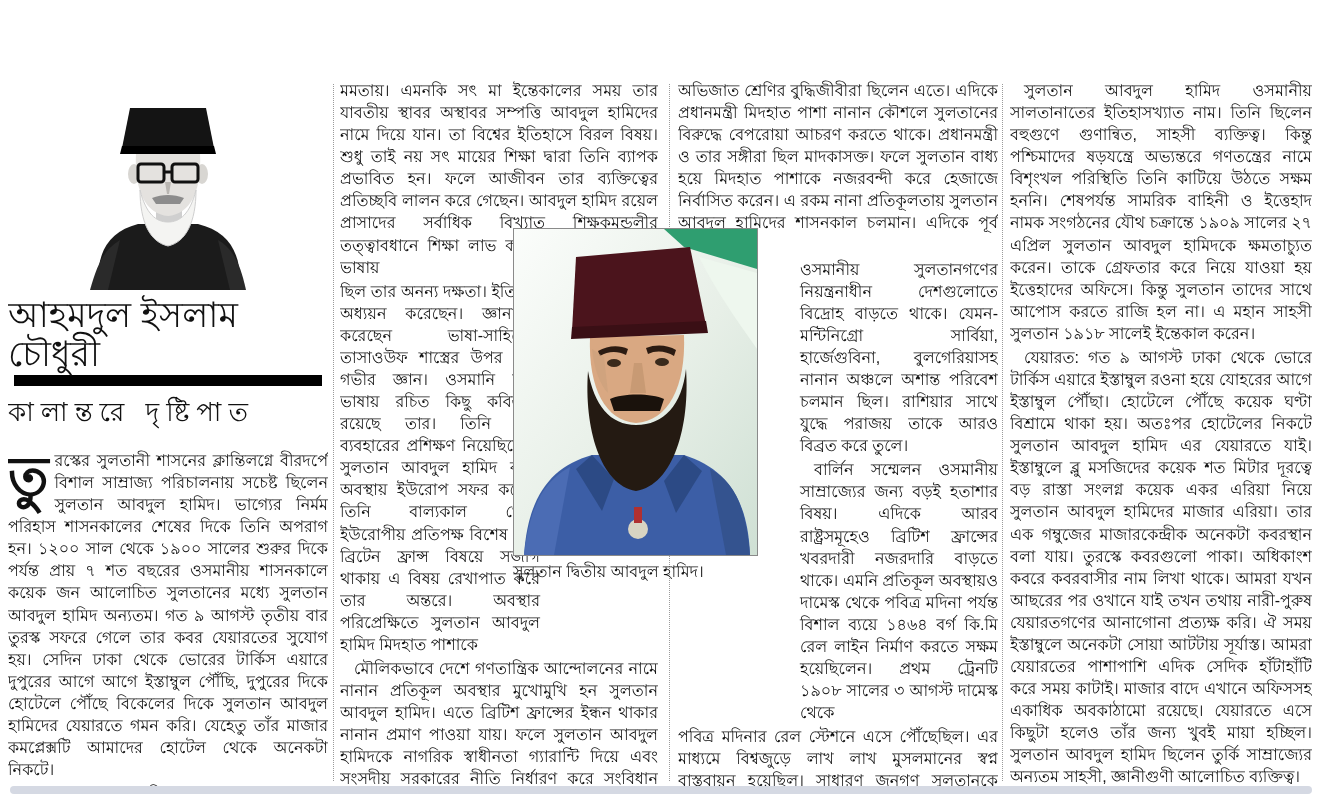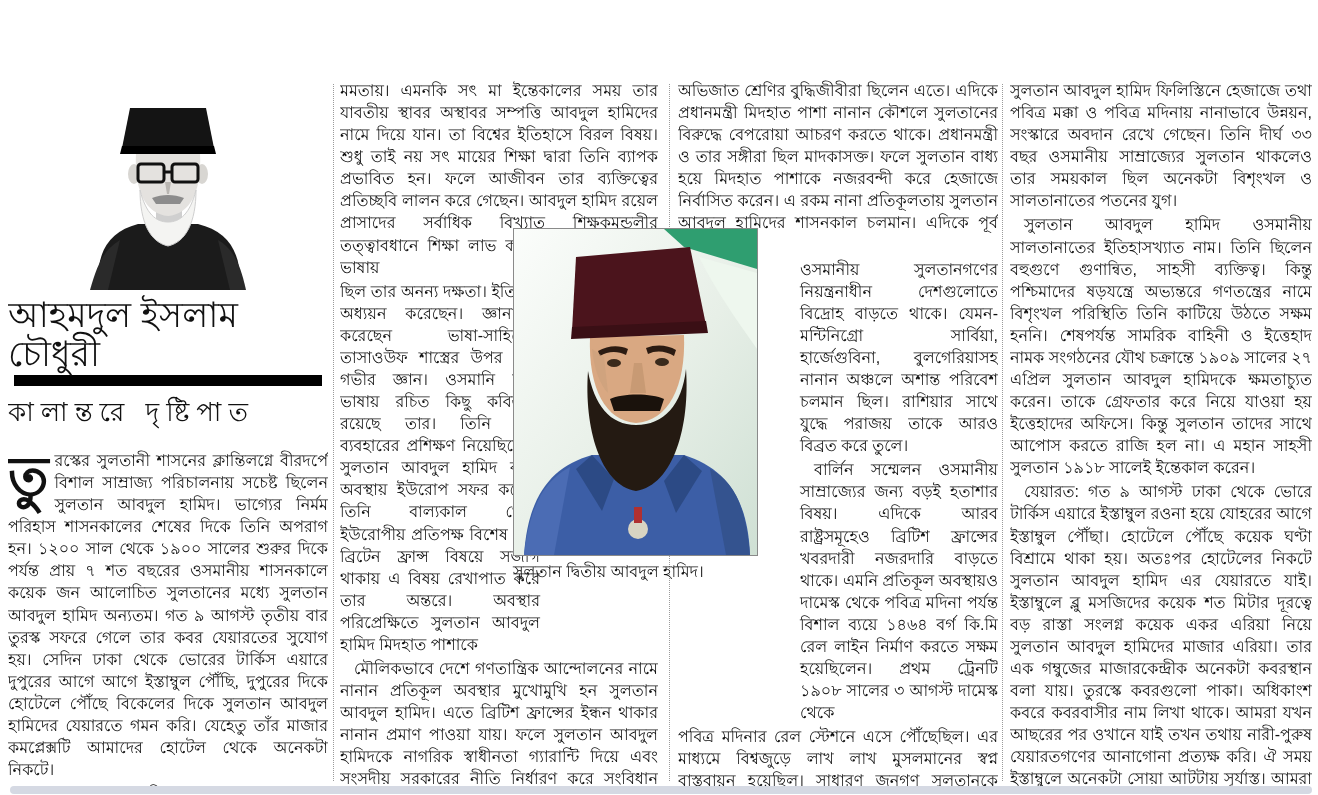--- a/index.html
+++ b/index.html
@@ -105,21 +105,20 @@
   <section class="col col3">
     <p class="body">অভিজাত শ্রেণির বুদ্ধিজীবীরা ছিলেন এতে। এদিকে প্রধানমন্ত্রী মিদহাত পাশা নানান কৌশলে সুলতানের বিরুদ্ধে বেপরোয়া আচরণ করতে থাকে। প্রধানমন্ত্রী ও তার সঙ্গীরা ছিল মাদকাসক্ত। ফলে সুলতান বাধ্য হয়ে মিদহাত পাশাকে নজরবন্দী করে হেজাজে নির্বাসিত করেন। এ রকম নানা প্রতিকূলতায় সুলতান আবদুল হামিদের শাসনকাল চলমান। এদিকে পূর্ব ইউরোপে</p>
     <div class="mid">
       <p class="body">ওসমানীয় সুলতানগণের নিয়ন্ত্রনাধীন দেশগুলোতে বিদ্রোহ বাড়তে থাকে। যেমন- মন্টিনিগ্রো সার্বিয়া, হার্জেগুবিনা, বুলগেরিয়াসহ নানান অঞ্চলে অশান্ত পরিবেশ চলমান ছিল। রাশিয়ার সাথে যুদ্ধে পরাজয় তাকে আরও বিব্রত করে তুলে।</p>
       <p class="body indent">বার্লিন সম্মেলন ওসমানীয় সাম্রাজ্যের জন্য বড়ই হতাশার বিষয়। এদিকে আরব রাষ্ট্রসমূহেও ব্রিটিশ ফ্রান্সের খবরদারী নজরদারি বাড়তে থাকে। এমনি প্রতিকূল অবস্থায়ও দামেস্ক থেকে পবিত্র মদিনা পর্যন্ত বিশাল ব্যয়ে ১৪৬৪ বর্গ কি.মি রেল লাইন নির্মাণ করতে সক্ষম হয়েছিলেন। প্রথম ট্রেনটি ১৯০৮ সালের ৩ আগস্ট দামেস্ক থেকে</p>
     </div>
     <p class="body">পবিত্র মদিনার রেল স্টেশনে এসে পৌঁছেছিল। এর মাধ্যমে বিশ্বজুড়ে লাখ লাখ মুসলমানের স্বপ্ন বাস্তবায়ন হয়েছিল। সাধারণ জনগণ সুলতানকে ভালবাসলেও প্রভাবশালীরা গণতন্ত্রের নামে দেশের অভ্যন্তরে সুলতানকে ব্যস্ত করে তুলে। সুলতানের প্রতিকূল অবস্থায় ইহুদি নেতা অর্থের বিনিময়ে ফিলিস্তিন পেতে চেয়েছিল। কিন্তু সুলতান আবদুল হামিদ তা দৃঢ়ভাবে প্রত্যাখান করে। ফ্রান্সে মহানবী (স.)'র নামে কলঙ্কলেপণ করে নাট্যমঞ্চস্থ করতে চেয়েছিল। কিন্তু সুলতান আবদুল হামিদের হুমকিতে তা থেমে যায়।</p>
   </section>
 
   <section class="col col4">
-    <p class="body">সুলতান আবদুল হামিদ ফিলিস্তিনে হেজাজে তথা পবিত্র মক্কা ও পবিত্র মদিনায় নানাভাবে উন্নয়ন, সংস্কারে অবদান রেখে গেছেন। তিনি দীর্ঘ ৩৩ বছর ওসমানীয় সাম্রাজ্যের সুলতান থাকলেও তার সময়কাল ছিল অনেকটা বিশৃংখল ও সালতানাতের পতনের যুগ।</p>
     <p class="body indent">সুলতান আবদুল হামিদ ওসমানীয় সালতানাতের ইতিহাসখ্যাত নাম। তিনি ছিলেন বহুগুণে গুণান্বিত, সাহসী ব্যক্তিত্ব। কিন্তু পশ্চিমাদের ষড়যন্ত্রে অভ্যন্তরে গণতন্ত্রের নামে বিশৃংখল পরিস্থিতি তিনি কাটিয়ে উঠতে সক্ষম হননি। শেষপর্যন্ত সামরিক বাহিনী ও ইত্তেহাদ নামক সংগঠনের যৌথ চক্রান্তে ১৯০৯ সালের ২৭ এপ্রিল সুলতান আবদুল হামিদকে ক্ষমতাচ্যুত করেন। তাকে গ্রেফতার করে নিয়ে যাওয়া হয় ইত্তেহাদের অফিসে। কিন্তু সুলতান তাদের সাথে আপোস করতে রাজি হল না। এ মহান সাহসী সুলতান ১৯১৮ সালেই ইন্তেকাল করেন।</p>
     <p class="body indent"><span class="lead-bold">যেয়ারত:</span><span> গত ৯ আগস্ট ঢাকা থেকে ভোরে টার্কিস এয়ারে ইস্তাম্বুল রওনা হয়ে যোহরের আগে ইস্তাম্বুল পৌঁছা। হোটেলে পৌঁছে কয়েক ঘণ্টা বিশ্রামে থাকা হয়। অতঃপর হোটেলের নিকটে সুলতান আবদুল হামিদ এর যেয়ারতে যাই। ইস্তাম্বুলে ব্লু মসজিদের কয়েক শত মিটার দূরত্বে বড় রাস্তা সংলগ্ন কয়েক একর এরিয়া নিয়ে সুলতান আবদুল হামিদের মাজার এরিয়া। তার এক গম্বুজের মাজারকেন্দ্রীক অনেকটা কবরস্থান বলা যায়। তুরস্কে কবরগুলো পাকা। অধিকাংশ কবরে কবরবাসীর নাম লিখা থাকে। আমরা যখন আছরের পর ওখানে যাই তখন তথায় নারী-পুরুষ যেয়ারতগণের আনাগোনা প্রত্যক্ষ করি। ঐ সময় ইস্তাম্বুলে অনেকটা সোয়া আটটায় সূর্যাস্ত। আমরা যেয়ারতের পাশাপাশি এদিক সেদিক হাঁটাহাঁটি করে সময় কাটাই। মাজার বাদে এখানে অফিসসহ একাধিক অবকাঠামো রয়েছে। যেয়ারতে এসে কিছুটা হলেও তাঁর জন্য খুবই মায়া হচ্ছিল। সুলতান আবদুল হামিদ ছিলেন তুর্কি সাম্রাজ্যের অন্যতম সাহসী, জ্ঞানীগুণী আলোচিত ব্যক্তিত্ব।</span></p>
 
   </section>
 
   <figure class="photo">
     <svg class="frame" viewBox="0 0 243 326" xmlns="http://www.w3.org/2000/svg">
       <defs>
         <linearGradient id="bgfade" x1="0" y1="0" x2="1" y2="1">
           <stop offset="0" stop-color="#fbfdfb"></stop>

